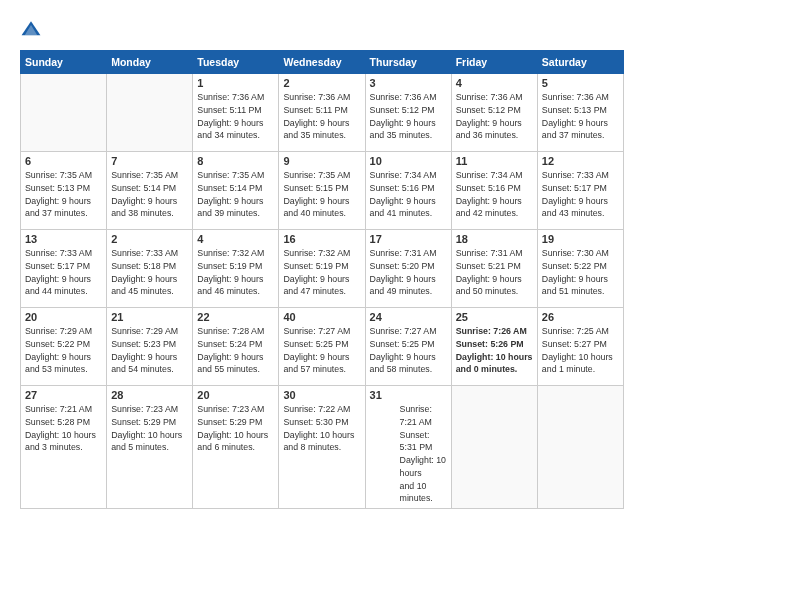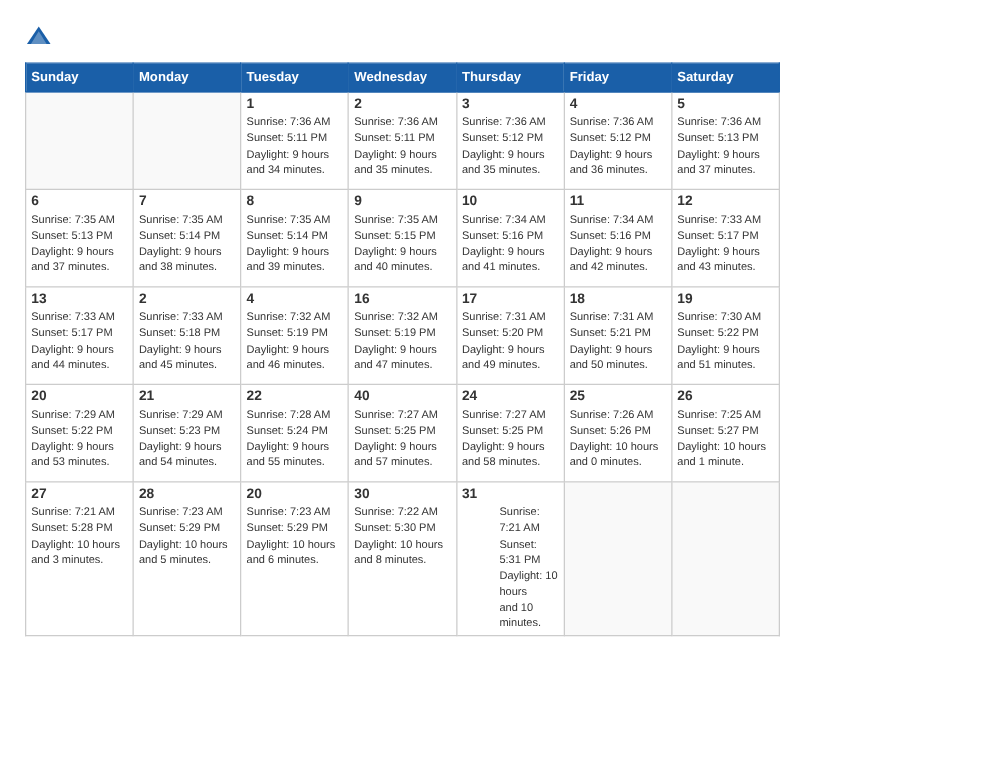--- a/index.html
+++ b/index.html
@@ -297,21 +297,21 @@
           </td>
           <td>
             <span class="day-num">24</span>
             <div class="day-info" style="white-space: pre-line;">Sunrise: 7:27 AM
 Sunset: 5:25 PM
 Daylight: 9 hours
 and 58 minutes.</div>
           </td>
           <td>
             <span class="day-num">25</span>
-            <div class="day-info" style="white-space: pre-line;">Sunrise: 7:26 AM
+            <div class="day-info" style="white-space: pre-line; font-weight: bold;">Sunrise: 7:26 AM
 Sunset: 5:26 PM
 Daylight: 10 hours
 and 0 minutes.</div>
           </td>
           <td>
             <span class="day-num">26</span>
             <div class="day-info" style="white-space: pre-line;">Sunrise: 7:25 AM
 Sunset: 5:27 PM
 Daylight: 10 hours
 and 1 minute.</div>

